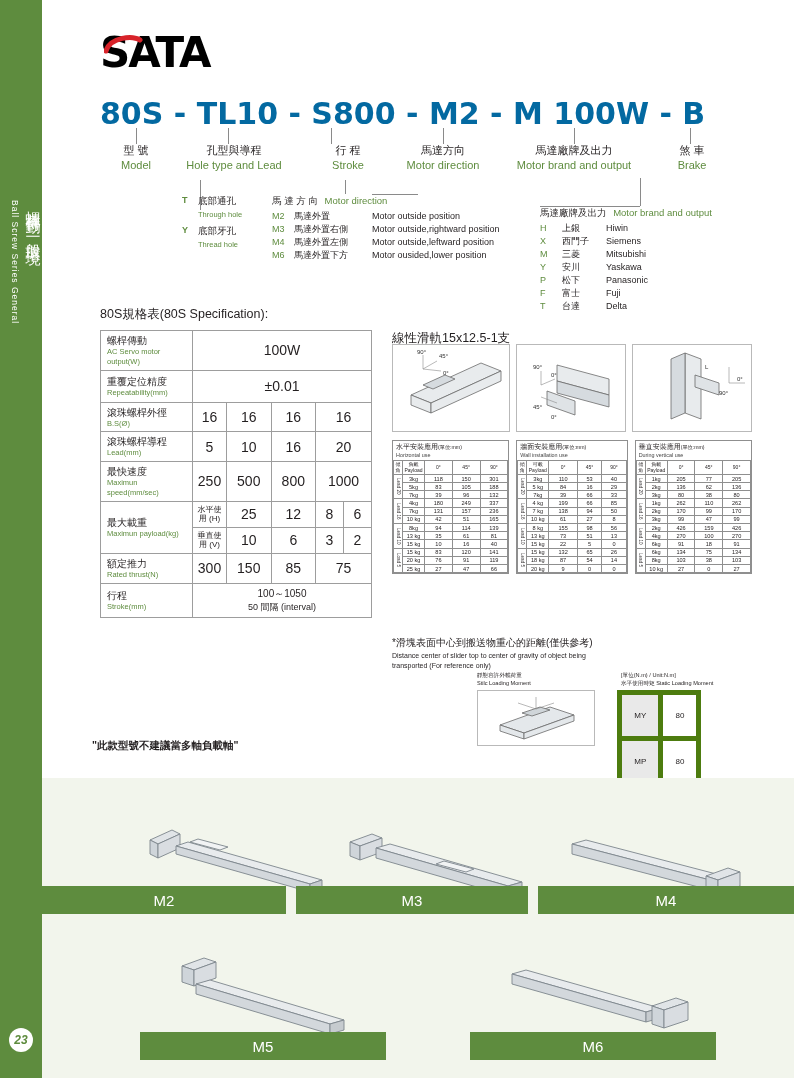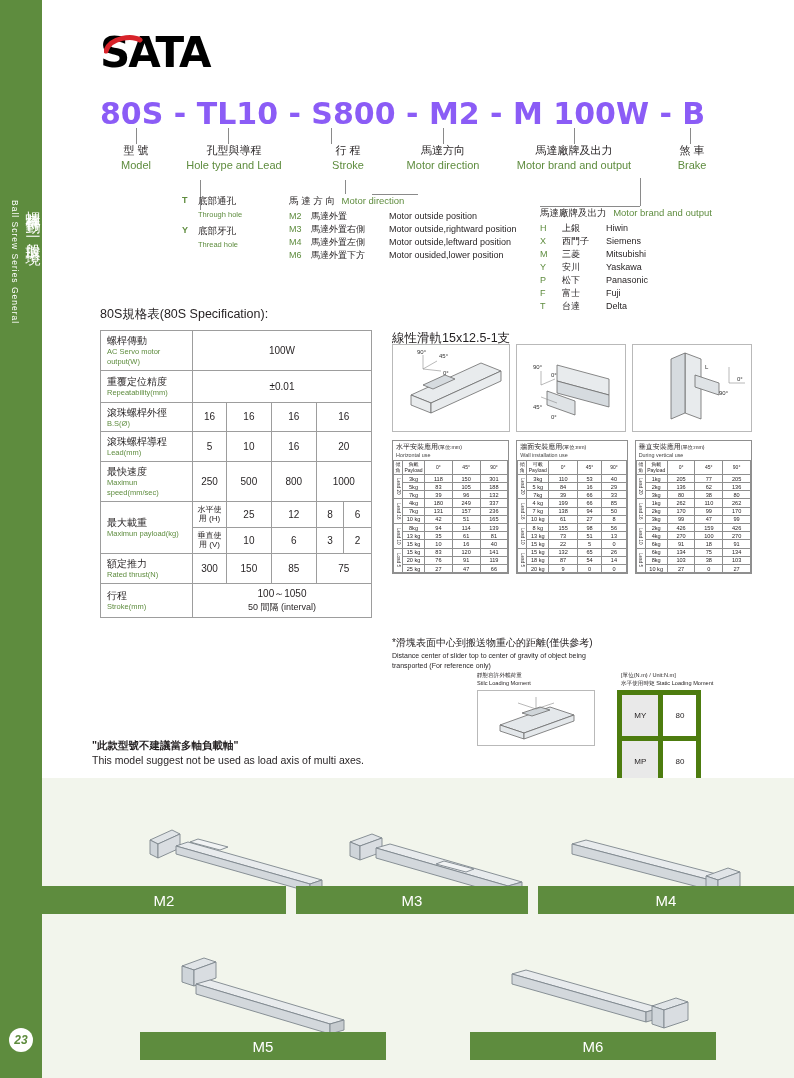--- a/index.html
+++ b/index.html
@@ -41,21 +41,21 @@
     position:absolute; left:100px; top:28px;
     font-size:42px; font-weight:bold; letter-spacing:-2px;
     color:#000000; font-family:"DejaVu Sans", sans-serif;
   }
 
   
   .code-row {
     position:absolute; left:100px; top:96px; width:640px;
   }
   .code-text {
-    font-size:30px; font-weight:bold; letter-spacing:0px; color:#8b5cf6;
+    font-size:30px; font-weight:bold; letter-spacing:0px; color:#0369a1;
     font-family:"DejaVu Sans", sans-serif;
   }
   .code-labels { position:relative; height:40px; margin-top:12px; }
   .code-label { position:absolute; text-align:center; font-size:11px; line-height:1.35; }
   .code-label .cn { color:#231f20; }
   .code-label .en { color:#5e8c3e; }
 
   .legend { position:absolute; left:100px; top:178px; width:660px; font-size:9px; line-height:1.45; }
   .legend .grp { position:absolute; }
   .legend .t-row { display:flex; gap:4px; }
@@ -75,21 +75,21 @@
   
   table { border-collapse:collapse; }
   .spec {
     position:absolute; left:100px; top:330px; width:272px;
     font-size:9px;
   }
   .spec td { border:1px solid #9d9d9d; padding:3px 3px; text-align:center; vertical-align:middle; }
   .spec td.lab { text-align:left; padding-left:6px; width:92px; line-height:1.3; }
   .spec .cn { font-size:10px; color:#231f20; display:block; }
   .spec .en { font-size:7.5px; color:#5e8c3e; display:block; }
-  .spec .val { font-size:10px; }
+  .spec .val { font-size:14px; }
 
   .note { position:absolute; left:92px; top:738px; font-size:10.5px; line-height:1.45; }
   .note .l1 { font-weight:bold; }
 
   
   .rail-head { position:absolute; left:392px; top:330px; font-size:12.5px; }
   .rail-box { position:absolute; border:1px solid #b9b9b9; background:#fff; }
 
   
   .loadwrap { position:absolute; left:392px; top:440px; width:360px; display:flex; gap:7px; }
@@ -199,21 +199,21 @@
       </div>
       <div class="t-row" style="margin-top:3px;">
         <span class="gcode">Y</span>
         <span>
           <span style="font-size:9.5px">底部牙孔</span><br>
           <span style="color:#5e8c3e;font-size:7.5px">Thread hole</span>
         </span>
       </div>
     </div>
 
-    <div class="grp" style="left:189px;top:16px;width:330px;">
+    <div class="grp" style="left:172px;top:16px;width:330px;">
       <div class="gtitle">
         <span>馬 達 方 向</span>
         <span class="en">Motor direction</span>
       </div>
       <div><span class="code2" style="color:#5e8c3e;">M2</span><span class="cnlab">馬達外置</span><span>Motor outside position</span></div>
       <div><span class="code2" style="color:#5e8c3e;">M3</span><span class="cnlab">馬達外置右側</span><span>Motor outside,rightward position</span></div>
       <div><span class="code2" style="color:#5e8c3e;">M4</span><span class="cnlab">馬達外置左側</span><span>Motor outside,leftward position</span></div>
       <div><span class="code2" style="color:#5e8c3e;">M6</span><span class="cnlab">馬達外置下方</span><span>Motor ousided,lower position</span></div>
     </div>
 
@@ -317,21 +317,20 @@
       <td colspan="5" style="height:34px">
         <div style="font-size:10px">100～1050</div>
         <div style="font-size:9px">50 間隔 (interval)</div>
       </td>
     </tr>
   </tbody>
     </table>
 
   <div class="note">
     <div class="l1">"此款型號不建議當多軸負載軸"</div>
-    <div>This model suggest not be used as load axis of multi axes.</div>
   </div>
 
   <div class="rail-box" style="left:392px;top:344px;width:118px;height:88px;">
     <svg width="118" height="88">
       <g stroke="#6b6b6b" fill="#e8ebed" stroke-width="0.8">
         <polygon points="18,50 88,18 108,26 38,58"></polygon>
         <polygon points="18,50 38,58 38,68 18,60"></polygon>
         <polygon points="38,58 108,26 108,36 38,68"></polygon>
         <polygon points="30,40 52,30 62,34 40,44" fill="#d6dbdf"></polygon>
       </g>

